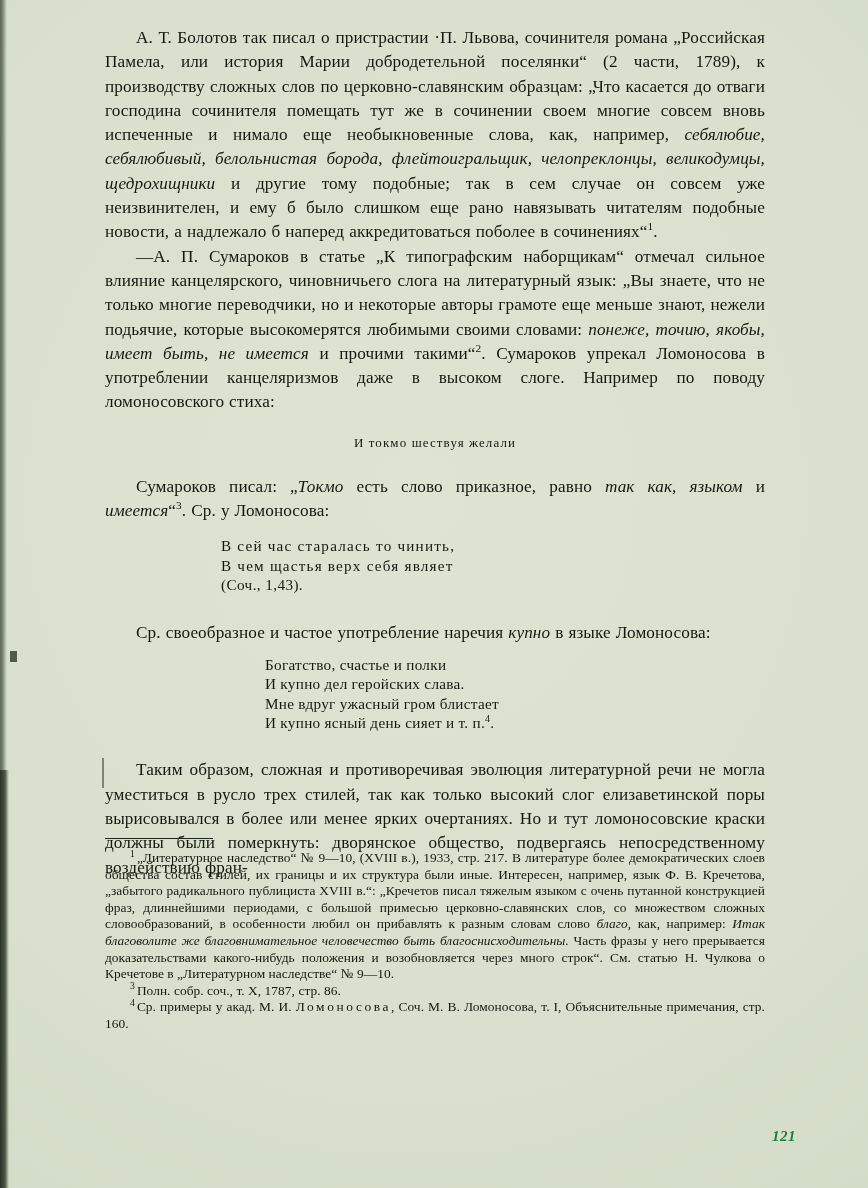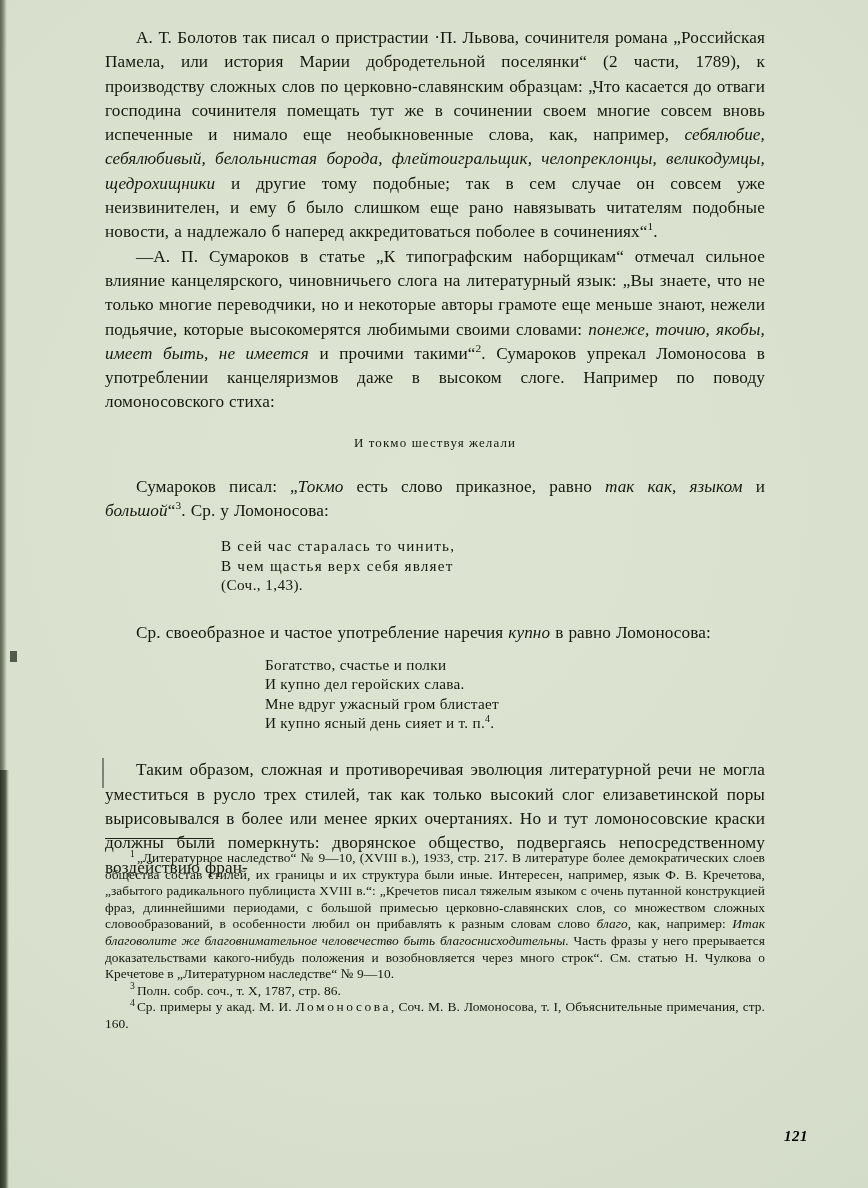--- a/index.html
+++ b/index.html
@@ -126,26 +126,26 @@
     line-height: 0;
     margin-right: 2px;
   }
 
   .spaced {
     letter-spacing: 2.6px;
   }
 
   .folio {
     position: absolute;
-    right: 60px;
+    right: 72px;
     top: 1128px;
     font-size: 15px;
     font-style: italic;
     font-weight: bold;
-    color: #000000;
+    color: #15803d;
     letter-spacing: .5px;
   }
 </style>
 </head>
 <body>
 
 <div class="page"></div>
 <div class="scan-edge-left"></div>
 <div class="scan-edge-left2"></div>
 <div class="speck" style="left:10px;top:651px;width:7px;height:11px;"></div>
@@ -158,33 +158,33 @@
   <p class="body-par"><span>А. Т. Болотов так писал о пристрастии ·П. Львова, сочинителя романа „Российская Памела, или история Марии добродетельной поселянки“ (2 части, 1789), к производству сложных слов по церковно-славянским образцам: „Что касается до отваги господина сочинителя помещать тут же в сочинении своем многие совсем вновь испеченные и нимало еще необыкновенные слова, как, например, </span><i>себялюбие, себялюбивый, белольнистая борода, флейтоигральщик, челопреклонцы, великодумцы, щедрохищники</i><span> и другие тому подобные; так в сем случае он совсем уже неизвинителен, и ему б было слишком еще рано навязывать читателям подобные новости, а надлежало б наперед аккредитоваться поболее в сочинениях“</span><sup>1</sup><span>.</span></p>
 
   <p class="body-par"><span>—А. П. Сумароков в статье „К типографским наборщикам“ отмечал сильное влияние канцелярского, чиновничьего слога на литературный язык: „Вы знаете, что не только многие переводчики, но и некоторые авторы грамоте еще меньше знают, нежели подьячие, которые высокомерятся любимыми своими словами: </span><i>понеже, точию, якобы, имеет быть, не имеется</i><span> и прочими такими“</span><sup>2</sup><span>. Сумароков упрекал Ломоносова в употреблении канцеляризмов даже в высоком слоге. Например по поводу ломоносовского стиха:</span></p>
 
   <div class="sp-16"></div>
 
   <div class="verse-center">И токмо шествуя желали</div>
 
   <div class="sp-20"></div>
 
-  <p class="body-par"><span>Сумароков писал: „</span><i>Токмо</i><span> есть слово приказное, равно </span><i>так как, языком</i><span> и </span><i>большой</i><span>“</span><sup>3</sup><span>. Ср. у Ломоносова:</span></p>
+  <p class="body-par"><span>Сумароков писал: „</span><i>Токмо</i><span> есть слово приказное, равно </span><i>так как, языком</i><span> и </span><i>имеется</i><span>“</span><sup>3</sup><span>. Ср. у Ломоносова:</span></p>
 
   <div class="sp-13"></div>
 
   <div class="verse-block vb1">
     <div class="line">В сей час старалась то чинить,</div>
     <div class="line">В чем щастья верх себя являет</div>
     <div class="line verse-attr">(Соч., 1,43).</div>
   </div>
 
   <div class="sp-26"></div>
 
-  <p class="body-par"><span>Ср. своеобразное и частое употребление наречия </span><i>купно</i><span> в равно Ломоносова:</span></p>
+  <p class="body-par"><span>Ср. своеобразное и частое употребление наречия </span><i>купно</i><span> в языке Ломоносова:</span></p>
 
   <div class="sp-10"></div>
 
   <div class="verse-block vb2">
     <div class="line">Богатство, счастье и полки</div>
     <div class="line">И купно дел геройских слава.</div>
     <div class="line">Мне вдруг ужасный гром блистает</div>
     <div class="line">
       <span>И купно ясный день сияет и т. п.</span><sup>4</sup><span>.</span>
     </div>

